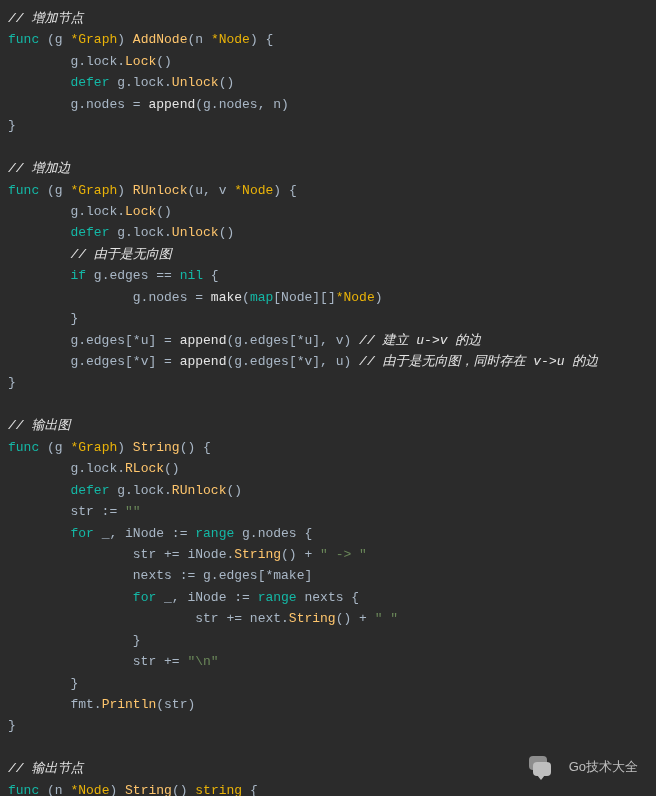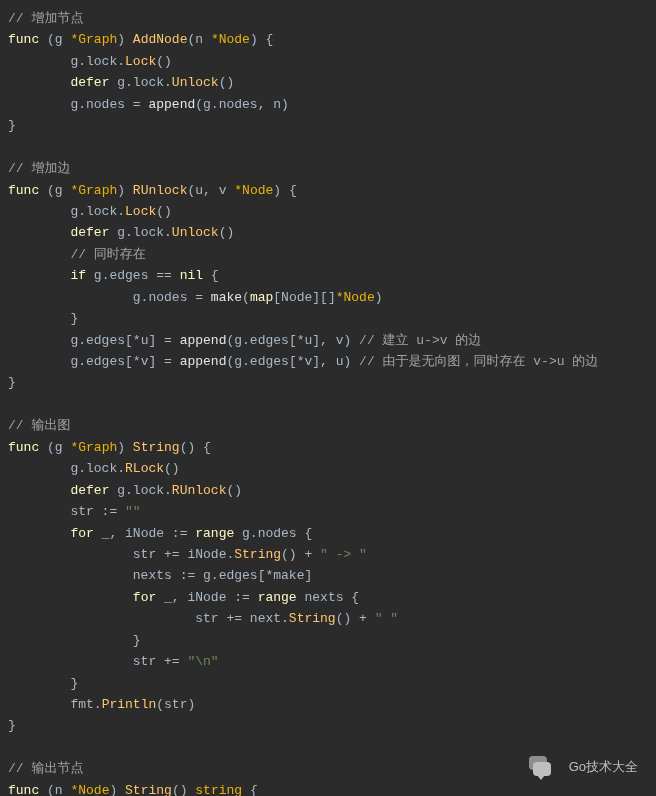--- a/index.html
+++ b/index.html
@@ -12,22 +12,22 @@
     width: 656px;
     height: 796px;
     overflow: hidden;
     position: relative;
   }
   pre {
     padding: 8px 0 8px 8px;
     white-space: pre;
     font-family: inherit;
   }
-  .c-comment { color: #a3a3a3; }
-  .c-keyword { color: #fef9c3; }
+  .c-comment { color: #e5e5e5; font-style: italic; }
+  .c-keyword { color: #14b8a6; }
   .c-type    { color: #eab308; }
   .c-paren   { color: #a9b7c6; }
   .c-method  { color: #ffc66d; }
   .c-builtin { color: #e5e5e5; }
   .c-string  { color: #6a8759; }
   .c-op      { color: #a9b7c6; }
 
   .watermark {
     position: absolute;
     right: 18px;
@@ -71,21 +71,21 @@
 <span class="c-keyword">func</span><span> </span><span class="c-paren">(g </span><span class="c-type">*Graph</span><span class="c-paren">) </span><span class="c-method">AddNode</span><span class="c-paren">(n </span><span class="c-type">*Node</span><span class="c-paren">) {</span>
 <span>        g.lock.</span><span class="c-method">Lock</span><span>()</span>
 <span>        </span><span class="c-keyword">defer</span><span> </span><span>g.lock.</span><span class="c-method">Unlock</span><span>()</span>
 <span>        g.nodes = </span><span class="c-builtin">append</span><span>(g.nodes, n)</span>
 <span>}</span>
 
 <span class="c-comment">// 增加边</span>
 <span class="c-keyword">func</span><span> </span><span class="c-paren">(g </span><span class="c-type">*Graph</span><span class="c-paren">) </span><span class="c-method">RUnlock</span><span class="c-paren">(u, v </span><span class="c-type">*Node</span><span class="c-paren">) {</span>
 <span>        g.lock.</span><span class="c-method">Lock</span><span>()</span>
 <span>        </span><span class="c-keyword">defer</span><span> </span><span>g.lock.</span><span class="c-method">Unlock</span><span>()</span>
-<span class="c-comment">        // 同时存在</span>
+<span class="c-comment">        // 由于是无向图</span>
 <span>        </span><span class="c-keyword">if</span><span> g.edges == </span><span class="c-keyword">nil</span><span> {</span>
 <span>                g.nodes = </span><span class="c-builtin">make</span><span>(</span><span class="c-keyword">map</span><span>[Node][]</span><span class="c-type">*Node</span><span>)</span>
 <span>        }</span>
 <span>        g.edges[</span><span class="c-op">*</span><span>u] = </span><span class="c-builtin">append</span><span>(g.edges[</span><span class="c-op">*</span><span>u], v)</span><span class="c-comment"> // 建立 u-&gt;v 的边</span>
 <span>        g.edges[</span><span class="c-op">*</span><span>v] = </span><span class="c-builtin">append</span><span>(g.edges[</span><span class="c-op">*</span><span>v], u)</span><span class="c-comment"> // 由于是无向图，同时存在 v-&gt;u 的边</span>
 <span>}</span>
 
 <span class="c-comment">// 输出图</span>
 <span class="c-keyword">func</span><span> </span><span class="c-paren">(g </span><span class="c-type">*Graph</span><span class="c-paren">) </span><span class="c-method">String</span><span class="c-paren">() {</span>
 <span>        g.lock.</span><span class="c-method">RLock</span><span>()</span>

